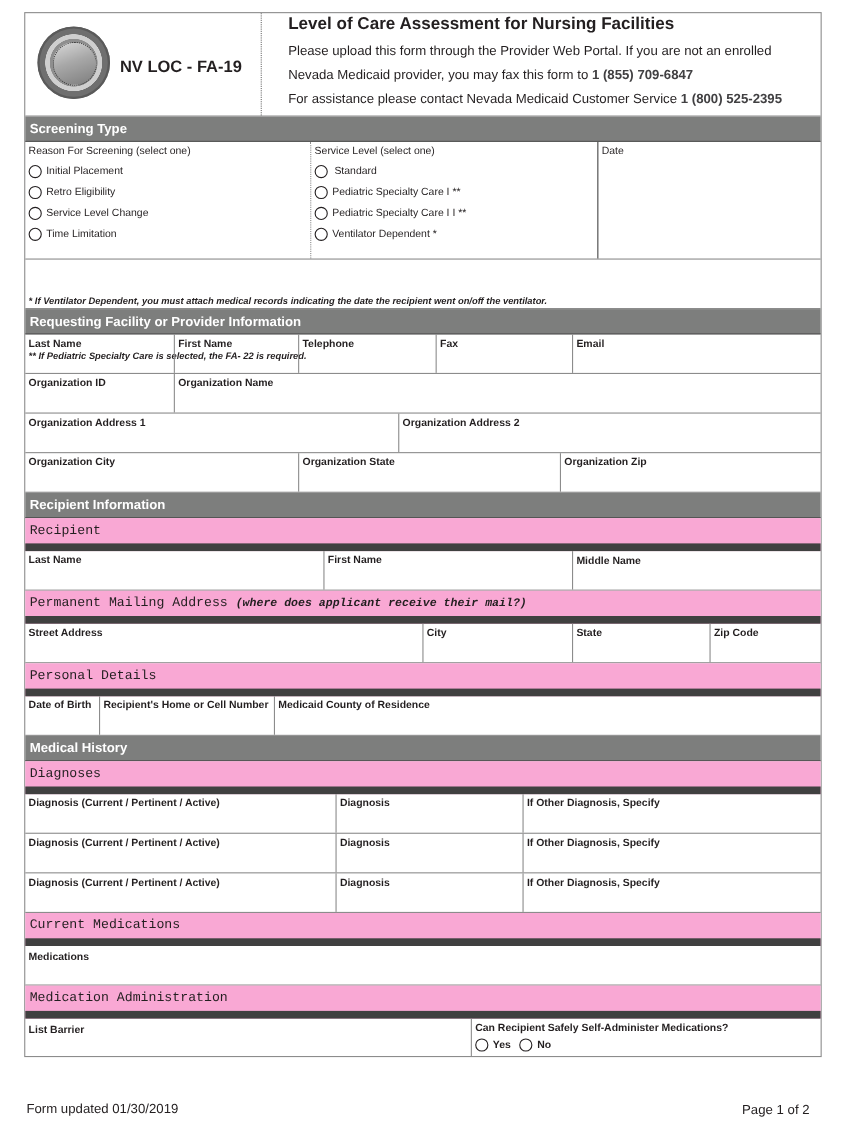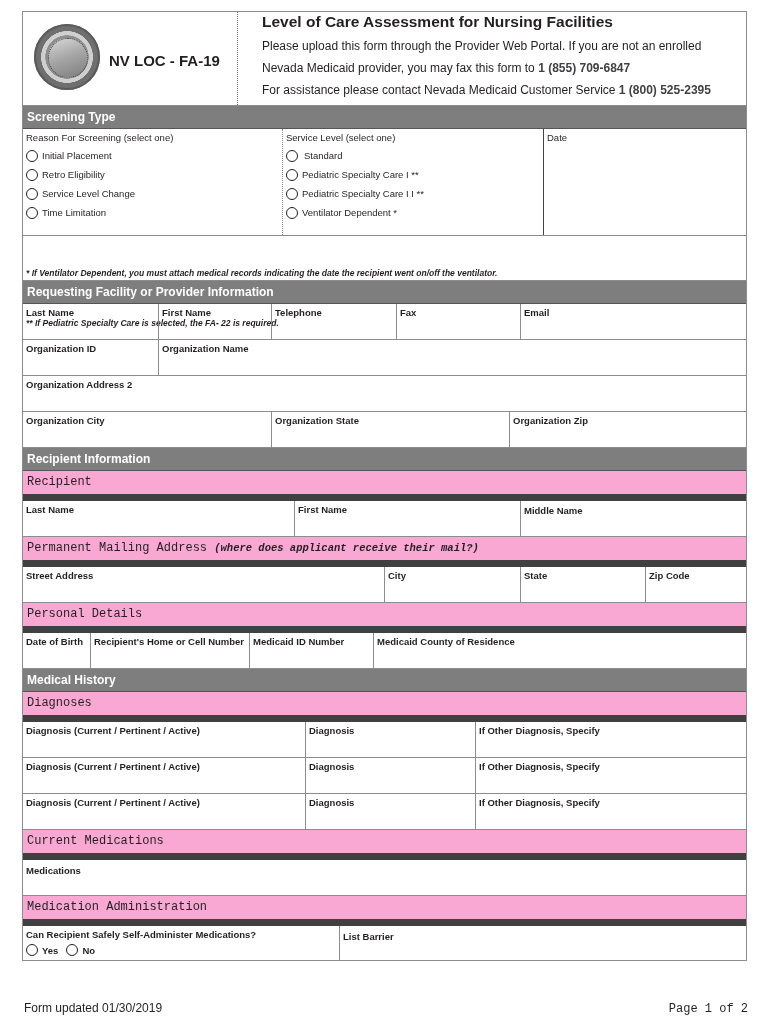--- a/index.html
+++ b/index.html
@@ -23,21 +23,21 @@
   .screen { display: flex; height: 106px; border-bottom: 1px solid #8c8c8c; }
   .screen .col { font-family: "Liberation Sans", sans-serif; font-size: 9.5px; box-sizing: border-box; padding: 3px 3px; }
   .col-reason { width: 260px; border-right: 1px dotted #8c8c8c; }
   .col-level { width: 261px; border-right: 1px solid #444; }
   .col-date { flex: 1; }
   .opt { display: flex; align-items: flex-start; margin-top: 7px; height: 12px; }
   .radio { width: 10px; height: 10px; border: 1px solid #231f20; border-radius: 50%; margin-right: 4px; flex: none; background: #fff; }
   .notes { height: 45px; font-family: "Liberation Sans", sans-serif; font-weight: bold; font-style: italic; font-size: 8.5px; padding: 4px 4px 0 3px; box-sizing: border-box; border-bottom: 1px solid #8c8c8c; }
   .notes div { height: 22px; margin-top: 28px; }
   .footer-left { position: absolute; left: 24px; top: 1001px; font-family: "Liberation Sans", sans-serif; font-size: 12px; }
-  .footer-right { position: absolute; right: 22px; top: 1002px; font-family: Liberation Mono, monospace; font-size: 12px; }
+  .footer-right { position: absolute; right: 34px; top: 1002px; font-family: Liberation Sans, sans-serif; font-size: 12px; }
   .yn { display: flex; align-items: center; margin-top: 4px; }
   .yn .lbl { margin-right: 8px; }
 </style>
 </head>
 <body>
 
 <div class="form">
 
   <div class="top">
     <div class="top-left">
@@ -109,20 +109,21 @@
     <div class="cell" style="width:113px"><span>First Name</span></div>
     <div class="cell" style="width:125px"><span>Telephone</span></div>
     <div class="cell" style="width:124px"><span>Fax</span></div>
     <div class="cell" style="flex:1"><span>Email</span></div>
   </div>
   <div class="row" style="height:35px">
     <div class="cell" style="width:136px"><span>Organization ID</span></div>
     <div class="cell" style="flex:1"><span>Organization Name</span></div>
   </div>
   <div class="row" style="height:35px">
+    <div class="cell" style="width:340px"><span>Organization Address 1</span></div>
     <div class="cell" style="flex:1"><span>Organization Address 2</span></div>
   </div>
   <div class="row" style="height:35px">
     <div class="cell" style="width:249px"><span>Organization City</span></div>
     <div class="cell" style="width:238px"><span>Organization State</span></div>
     <div class="cell" style="flex:1"><span>Organization Zip</span></div>
   </div>
 
   <div class="sec-head">Recipient Information</div>
   <div class="sub-head">Recipient</div>
@@ -135,21 +136,20 @@
   <div class="row" style="height:35px">
     <div class="cell" style="width:362px"><span>Street Address</span></div>
     <div class="cell" style="width:136px"><span>City</span></div>
     <div class="cell" style="width:125px"><span>State</span></div>
     <div class="cell" style="flex:1"><span>Zip Code</span></div>
   </div>
   <div class="sub-head">Personal Details</div>
   <div class="row" style="height:35px">
     <div class="cell" style="width:68px"><span>Date of Birth</span></div>
     <div class="cell" style="width:159px"><span>Recipient's Home or Cell Number</span></div>
-    <div class="cell" style="width:124px"><span>Medicaid ID Number</span></div>
     <div class="cell" style="flex:1"><span>Medicaid County of Residence</span></div>
   </div>
 
   <div class="sec-head">Medical History</div>
   <div class="sub-head">Diagnoses</div>
   <div class="row" style="height:35px">
     <div class="cell" style="width:283px"><span>Diagnosis (Current  / Pertinent  / Active)</span></div>
     <div class="cell" style="width:170px"><span>Diagnosis</span></div>
     <div class="cell" style="flex:1"><span>If Other Diagnosis, Specify</span></div>
   </div>
@@ -162,27 +162,27 @@
     <div class="cell" style="width:283px"><span>Diagnosis (Current  / Pertinent  / Active)</span></div>
     <div class="cell" style="width:170px"><span>Diagnosis</span></div>
     <div class="cell" style="flex:1"><span>If Other Diagnosis, Specify</span></div>
   </div>
   <div class="sub-head">Current Medications</div>
   <div class="row" style="height:35px">
     <div class="cell" style="flex:1;padding-top:5px"><span>Medications</span></div>
   </div>
   <div class="sub-head">Medication Administration</div>
   <div class="row" style="height:34px;border-bottom:none">
+    <div class="cell" style="flex:1;padding-top:5px"><span>List  Barrier</span></div>
     <div class="cell" style="width:317px">
       <div>Can Recipient Safely Self-Administer Medications?</div>
       <div class="yn">
         <span class="radio"></span>
           <span class="lbl">Yes</span>
         <span class="radio"></span>
           <span class="lbl">No</span>
       </div>
     </div>
-    <div class="cell" style="flex:1;padding-top:5px"><span>List  Barrier</span></div>
   </div>
 </div>
 
 <div class="footer-left">Form updated 01/30/2019</div>
 <div class="footer-right">Page 1 of 2</div>
 
 </body></html>

